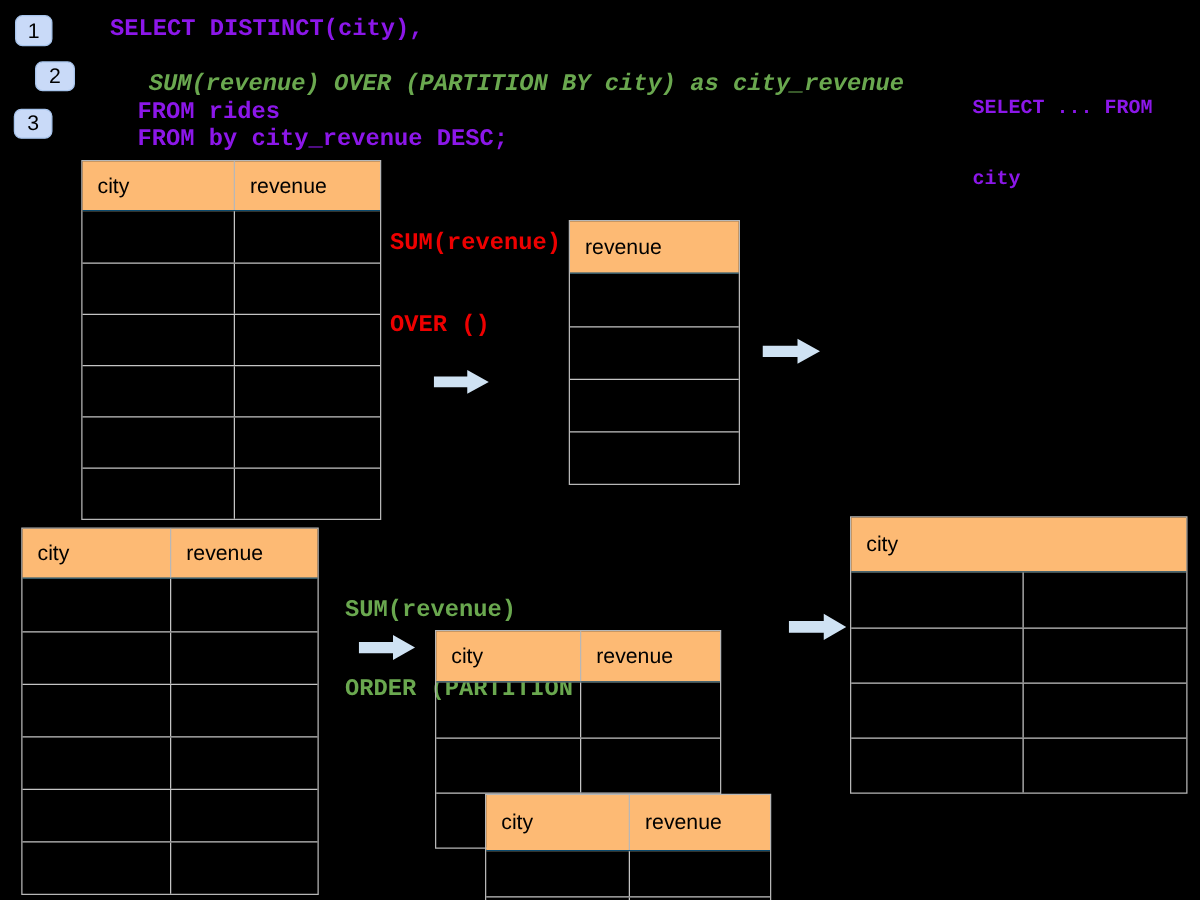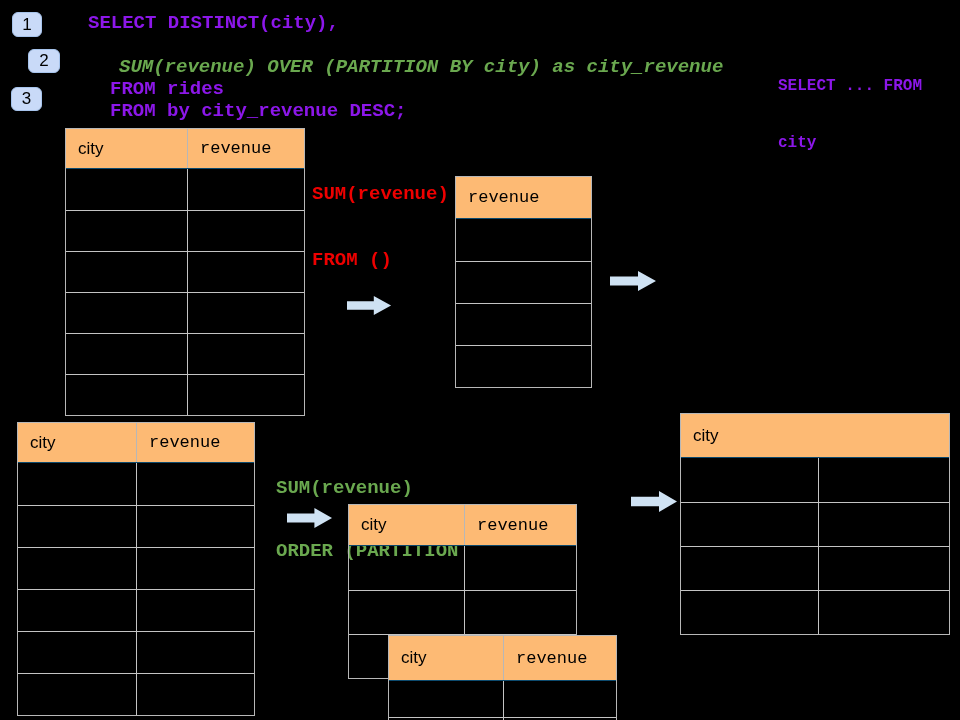--- a/index.html
+++ b/index.html
@@ -31,21 +31,21 @@
   .thead{display:flex;background:#fdba74;border-bottom:1px solid #0c4a6e;box-sizing:border-box;}
   .th{
     box-sizing:border-box;display:flex;align-items:center;padding-left:12px;
     font-size:17px;color:#000;overflow:hidden;
   }
   .th + .th{border-left:1px solid #B7B7B7;}
   .trow{display:flex;box-sizing:border-box;}
   .trow + .trow{border-top:1px solid #C4C4C4;}
   .td{box-sizing:border-box;}
   .td + .td{border-left:1px solid #C4C4C4;}
-  .fill{flex:1;font-family:Liberation Mono, monospace;}
+  .fill{flex:1;}
   
   .arrow{position:absolute;}
   .arrow svg{display:block;width:100%;height:100%;}
 </style>
 </head>
 <body>
 
 <div class="stage">
 
   <div class="badge" style="left:12px;top:12px;width:30px;height:25px;">1</div>
@@ -57,21 +57,21 @@
   <div class="mono code-line purple" style="left:110px;top:78px;">FROM rides</div>
   <div class="mono code-line purple" style="left:110px;top:100px;">FROM by city_revenue DESC;</div>
 
   <div class="mono corner-note purple" style="left:778px;top:39px;">
     <div>SELECT ... FROM</div>
     <div>city</div>
   </div>
 
   <div class="mono annot annot-total red" style="left:312px;top:139px;">
     <div>SUM(revenue)</div>
-    <div>FROM ()</div>
+    <div>OVER ()</div>
   </div>
 
   <div class="mono annot annot-part green" style="left:276px;top:436px;">
     <div>SUM(revenue)</div>
     <div>ORDER (PARTITION</div>
   </div>
 
   <div class="dtable" style="left:65px;top:128px;width:240px;">
     <div class="thead" style="height:40px;">
       <div class="th" style="width:121px;">city</div>

